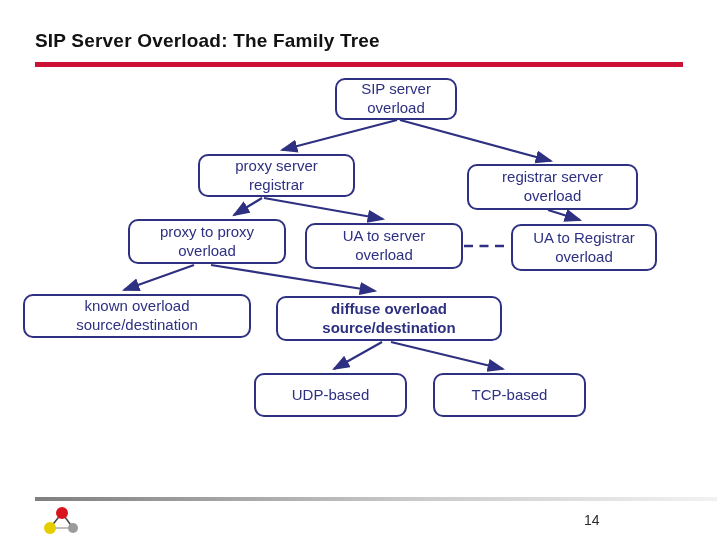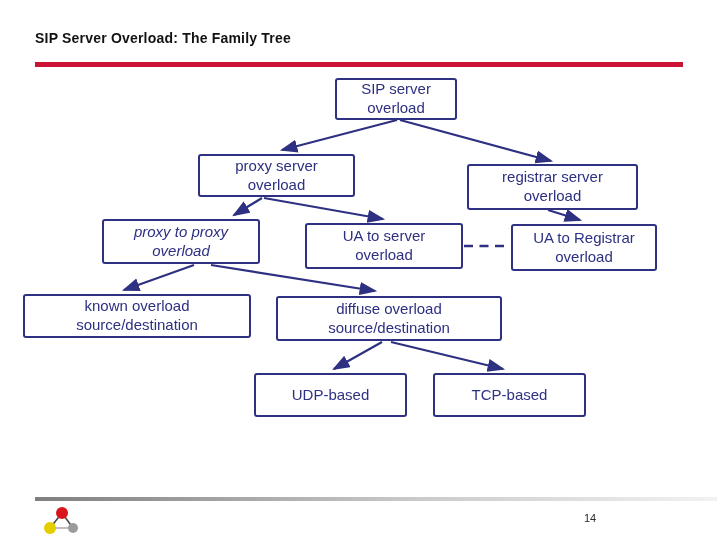--- a/index.html
+++ b/index.html
@@ -2,43 +2,43 @@
 <html><head>
 <meta charset="utf-8">
 <style>
   html,body{margin:0;padding:0;background:#fff;}
   .slide{
     position:relative;width:720px;height:540px;background:#ffffff;
     font-family:"Liberation Sans",sans-serif;overflow:hidden;
   }
   .slide-title{
     position:absolute;left:35px;top:30px;
-    font-size:14px;font-weight:bold;color:#121212;letter-spacing:.2px;
+    font-size:19px;font-weight:bold;color:#121212;letter-spacing:.2px;
   }
   .title-rule{
     position:absolute;left:35px;top:62px;width:648px;height:5px;
     background:#cc1237;
   }
   .node{
     position:absolute;box-sizing:border-box;
     display:flex;align-items:center;justify-content:center;
     text-align:center;white-space:pre-line;
-    border:2.2px solid #2e3082;border-radius:3px;background:#ffffff;
+    border:2.2px solid #2e3082;border-radius:10px;background:#ffffff;
     color:#2e3082;font-size:15px;line-height:1.25;padding:1px 4px;
   }
   .edges{position:absolute;left:0;top:0;width:720px;height:540px;}
   .edge{stroke:#2e3082;stroke-width:2.2;fill:none;}
   .edge-dashed{stroke:#2e3082;stroke-width:2.6;stroke-dasharray:9 6.5;fill:none;}
   .footer-line{
     position:absolute;left:35px;top:497px;width:682px;height:4px;
     background:linear-gradient(to right,#7f7f7f,#c9c9c9 55%,#f2f2f2);
   }
   .page-number{
     position:absolute;left:584px;top:512px;
-    font-size:11px;color:#2b2b2b;
+    font-size:14px;color:#2b2b2b;
   }
   .logo{position:absolute;left:42px;top:504px;}
 </style>
 </head>
 <body>
 
 <div class="slide">
 
   <div class="slide-title">SIP Server Overload: The Family Tree</div>
   <div class="title-rule"></div>
@@ -58,38 +58,38 @@
     <line class="edge" x1="211" y1="265" x2="375" y2="291" marker-end="url(#ah)"></line>
     <line class="edge" x1="382" y1="342" x2="334" y2="369" marker-end="url(#ah)"></line>
     <line class="edge" x1="391" y1="342" x2="503" y2="369" marker-end="url(#ah)"></line>
     <line class="edge-dashed" x1="464" y1="246" x2="509" y2="246"></line>
   </svg>
 
   <div class="node" style="left:335px;top:78px;width:122px;height:42px;">SIP server
 overload</div>
 
   <div class="node" style="left:198px;top:154px;width:157px;height:43px;">proxy server
-overload</div>
+registrar</div>
 
   <div class="node" style="left:467px;top:164px;width:171px;height:46px;text-align:center;">registrar server
 overload</div>
 
-  <div class="node" style="left:102px;top:219px;width:158px;height:45px;font-style:italic;">proxy to proxy
+  <div class="node" style="left:128px;top:219px;width:158px;height:45px;">proxy to proxy
 overload</div>
 
   <div class="node" style="left:305px;top:223px;width:158px;height:46px;">UA to server
 overload</div>
 
   <div class="node" style="left:511px;top:224px;width:146px;height:47px;">UA to Registrar
 overload</div>
 
   <div class="node" style="left:23px;top:294px;width:228px;height:44px;text-align:center;">known overload
 source/destination</div>
 
-  <div class="node" style="left:276px;top:296px;width:226px;height:45px;">diffuse overload
+  <div class="node" style="left:276px;top:296px;width:226px;height:45px;font-weight:bold;">diffuse overload
 source/destination</div>
 
   <div class="node" style="left:433px;top:373px;width:153px;height:44px;">TCP-based</div>
 
   <div class="node" style="left:254px;top:373px;width:153px;height:44px;">UDP-based</div>
 
   <div class="footer-line"></div>
 
   <svg class="logo" width="46" height="36" viewBox="0 0 46 36">
     <line x1="20" y1="9" x2="8" y2="24" stroke="#444444" stroke-width="1.5"></line>

